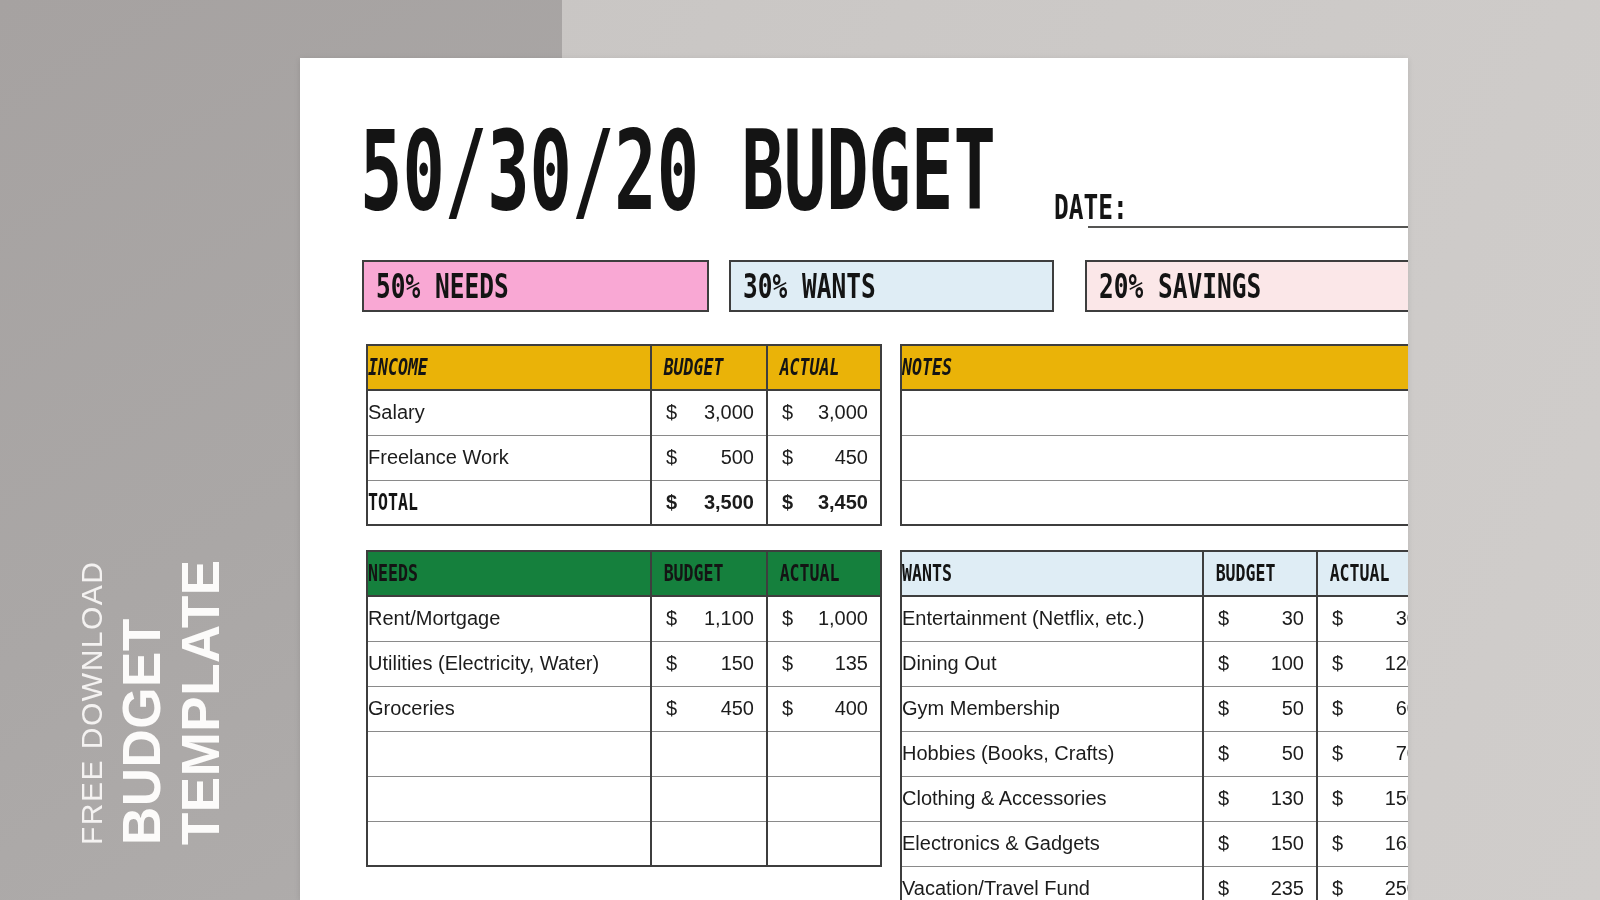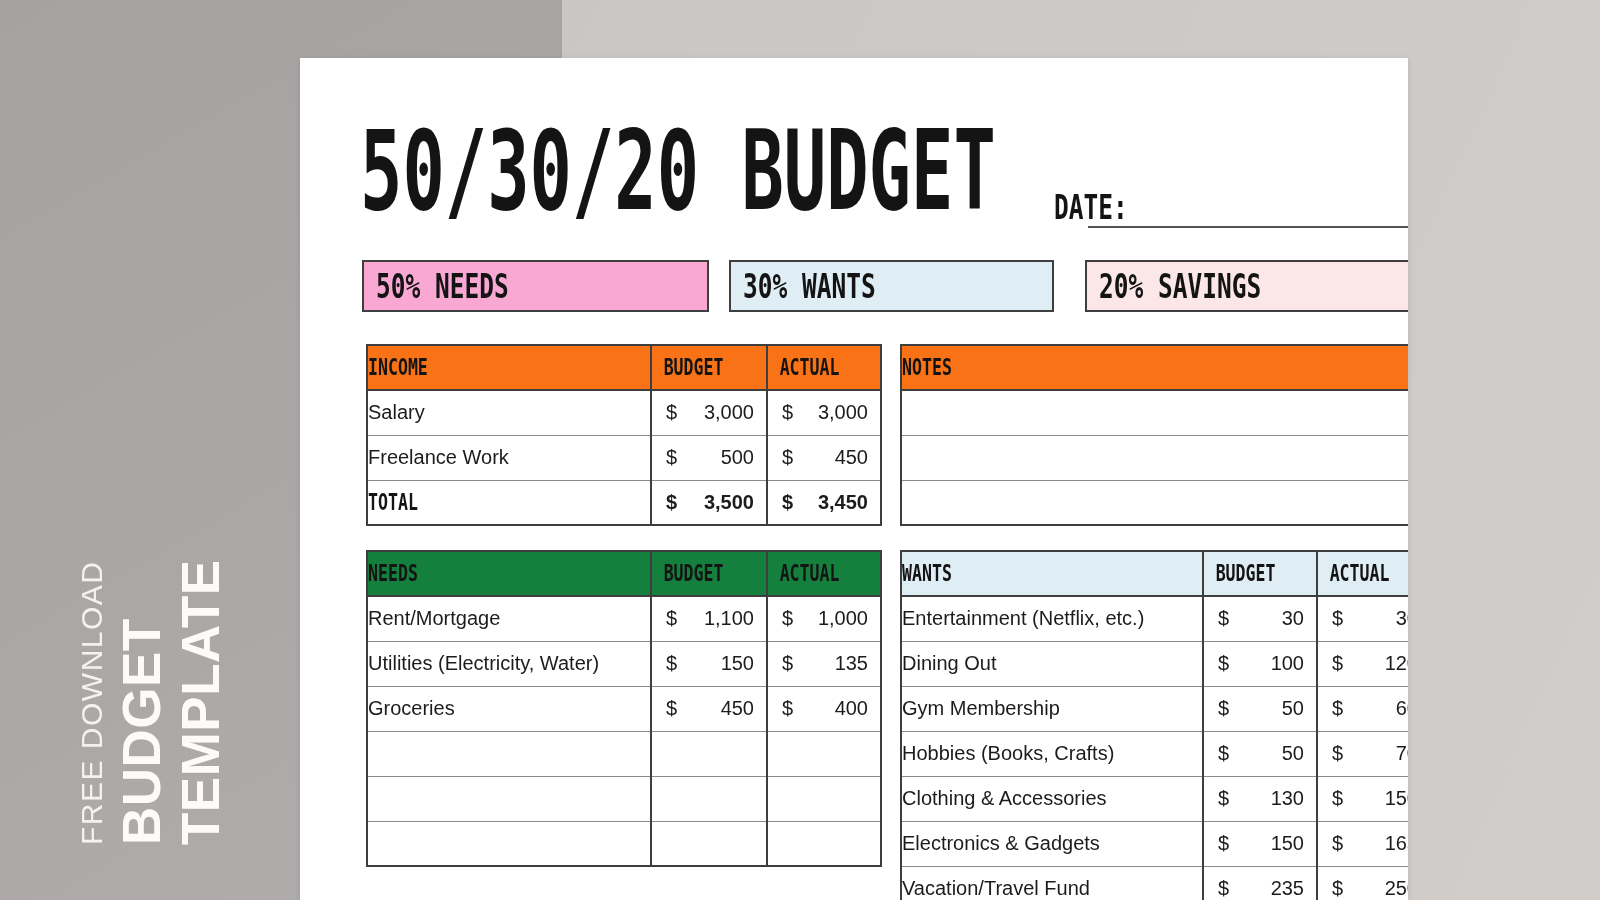--- a/index.html
+++ b/index.html
@@ -74,21 +74,21 @@
     padding: 0;
     border-top: 1px solid #8a8a8a;
     vertical-align: middle;
     overflow: hidden;
   }
   .tbl .vline { border-left: 2px solid #3e3e3e; }
   .tbl thead th { border-top: none; border-bottom: 2px solid #3e3e3e; }
   .tbl thead th { font-size: 23px; text-align: left; }
   .tbl thead th.num-head { text-align: left; }
   .tbl thead th.num-head .cx { transform-origin: 50% 50%; }
-  .head-gray  th { background: #f97316; }
+  .head-gray  th { background: #eab308; font-style: italic; }
   .head-green th { background: #15803d; }
   .head-blue  th { background: #dfedf5; }
   .label-cell { padding-left: 12px; }
   .money {
     display: flex; justify-content: space-between; align-items: center;
     padding: 0 12px 0 14px;
   }
   tr.total-row td { font-weight: 700; }
   tr.total-row .label-cell { font-size: 23px; }
   .tbl-income { left: 66px;  top: 286px; width: 514px; }

